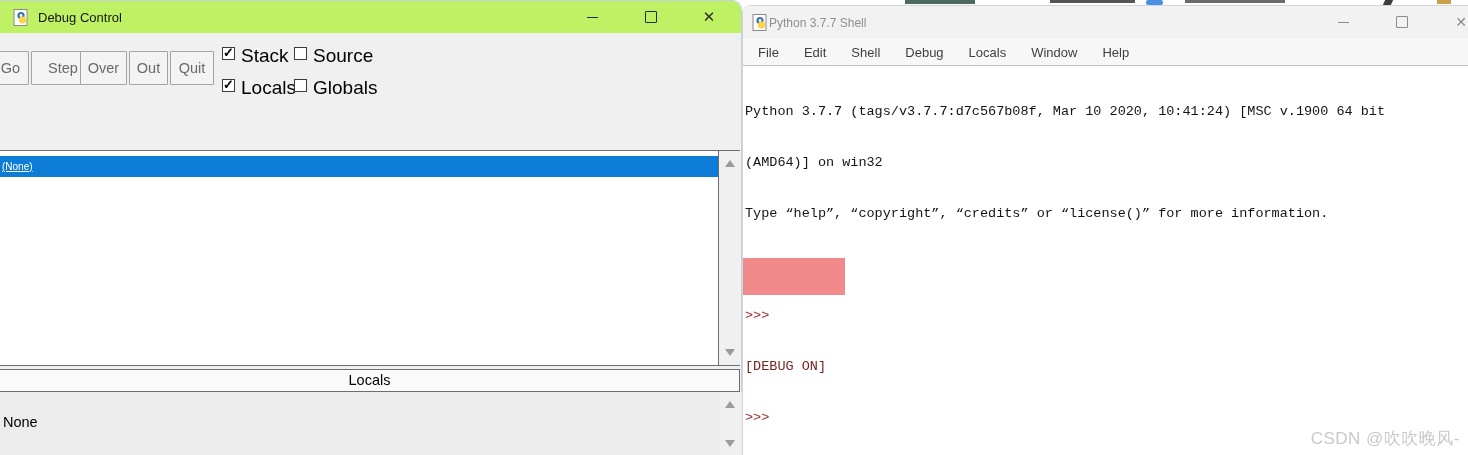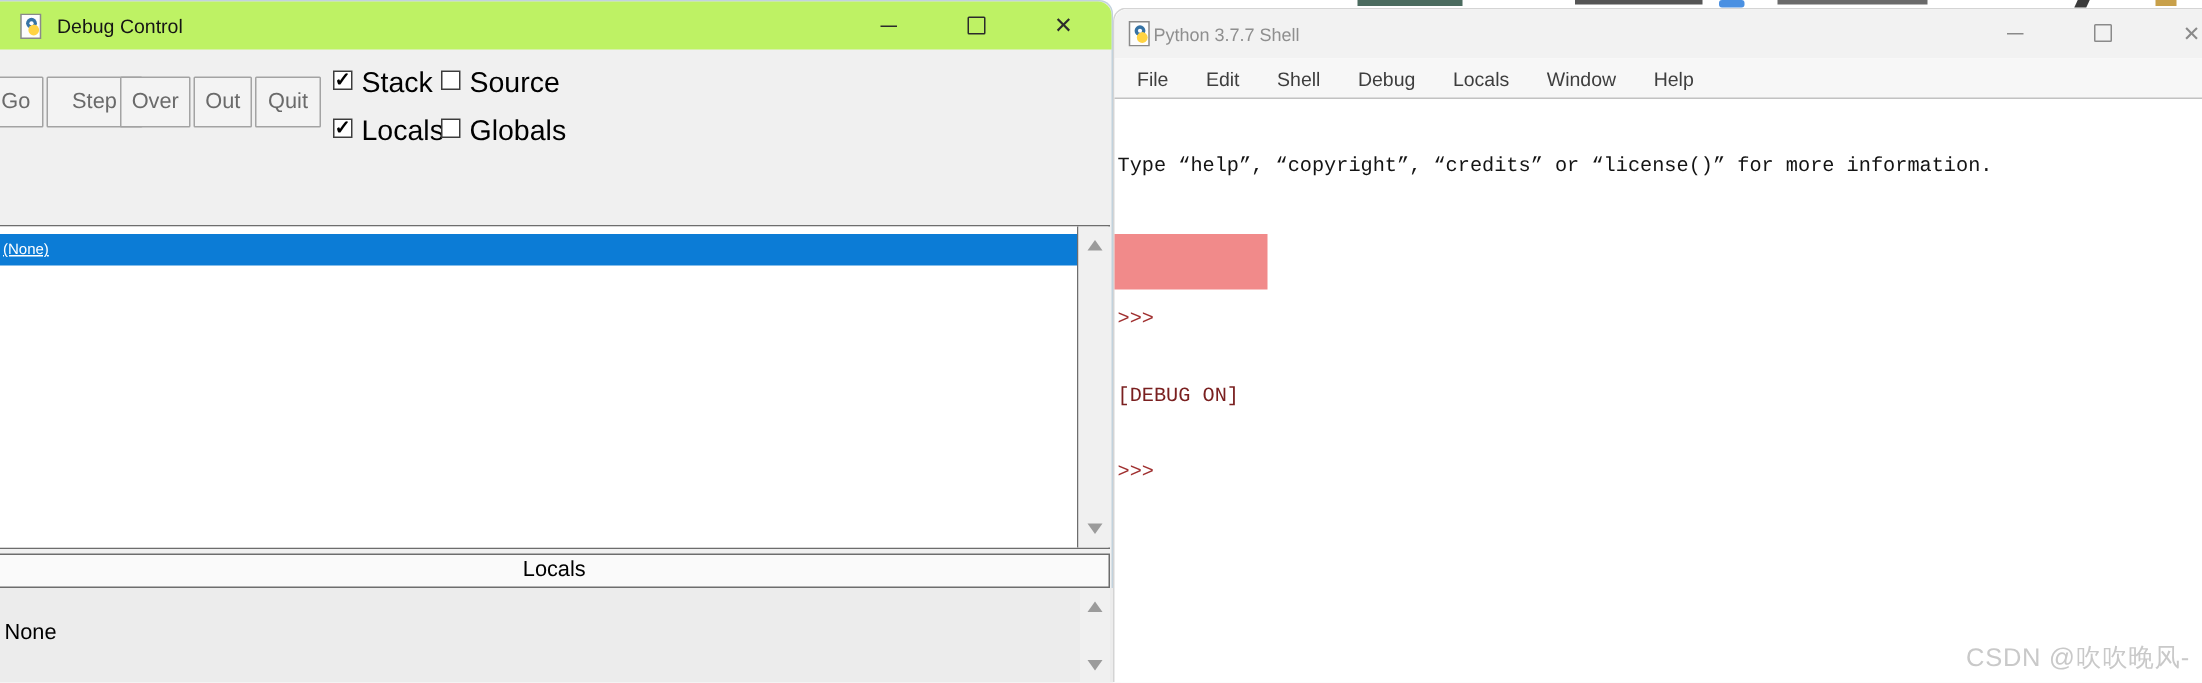--- a/index.html
+++ b/index.html
@@ -242,20 +242,22 @@
       <span class="menu-item">File</span>
       <span class="menu-item">Edit</span>
       <span class="menu-item">Shell</span>
       <span class="menu-item">Debug</span>
       <span class="menu-item">Locals</span>
       <span class="menu-item">Window</span>
       <span class="menu-item">Help</span>
     </div>
 
     <div id="shell-output">
+      <div class="out-line">Python 3.7.7 (tags/v3.7.7:d7c567b08f, Mar 10 2020, 10:41:24) [MSC v.1900 64 bit</div>
+      <div class="out-line">(AMD64)] on win32</div>
       <div class="out-line">Type “help”, “copyright”, “credits” or “license()” for more information.</div>
       <div id="prompt-area">
         <div id="debug-highlight"></div>
         <div class="p-line prompt-red">&gt;&gt;&gt;</div>
         <div class="p-line tag-red">[DEBUG ON]</div>
         <div class="p-line prompt-red">&gt;&gt;&gt;</div>
       </div>
     </div>
   </div>
 

